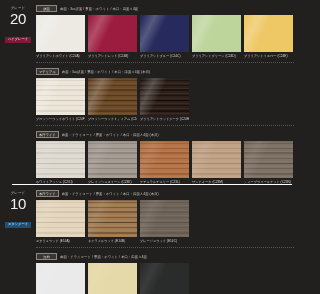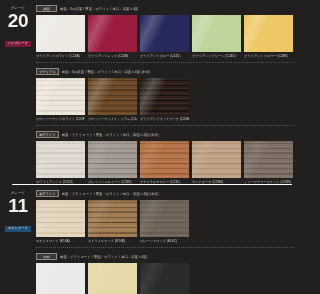--- a/index.html
+++ b/index.html
@@ -41,22 +41,22 @@
     text-align: center;
   }
   .grade-caption {
     font-size: 3.4px;
     color: #c9c4bf;
     letter-spacing: .2px;
     line-height: 1;
     margin-bottom: 1px;
   }
   .grade-number {
-    font-size: 19px;
-    font-weight: bold;
+    font-size: 15px;
+    font-weight: normal;
     color: #f2efec;
     line-height: 1;
     letter-spacing: -0.4px;
   }
   .grade-badge {
     display: inline-block;
     margin-top: 2px;
     padding: 1px 3px;
     font-size: 3.2px;
     line-height: 1.2;
@@ -237,21 +237,21 @@
             <div class="swatch-cell">
               <div class="swatch-chip matte" style="background: repeating-linear-gradient(rgba(255, 255, 255, 0.05) 0px, rgba(255, 255, 255, 0.05) 1px, transparent 1px, transparent 2px, rgba(50, 42, 34, 0.24) 2px, rgba(50, 42, 34, 0.24) 2.6px, transparent 2.6px, transparent 5px), repeating-linear-gradient(rgba(50, 42, 34, 0.24) 0px, rgba(50, 42, 34, 0.24) 0.6px, transparent 0.6px, transparent 11px), rgb(125, 112, 100);"></div>
               <div class="swatch-label">ディープウォールナット (C23N)</div>
             </div>
           </div>
         </div>
       </div>
     </div>
     <div class="group-divider"></div>
     <div class="grade-group">
-      <div class="grade-rail"><div class="grade-caption">グレード</div><div class="grade-number">11</div><span class="grade-badge tone-10" style="background: rgb(31, 79, 116);">スタンダード</span></div>
+      <div class="grade-rail"><div class="grade-caption">グレード</div><div class="grade-number">10</div><span class="grade-badge tone-10" style="background: rgb(31, 79, 116);">スタンダード</span></div>
       <div class="grade-body">
         <div class="section">
           <div class="section-head">
             <div class="head-tag">木目ワイド</div>
             <div class="head-spec">表面：ドライコート / 裏面：ホワイト / 木口：両面Ａ4面 (木目)</div>
           </div>
           <div class="swatch-row">
             <div class="swatch-cell">
               <div class="swatch-chip matte" style="background: repeating-linear-gradient(rgba(255, 255, 255, 0.05) 0px, rgba(255, 255, 255, 0.05) 1px, transparent 1px, transparent 2px, rgba(120, 100, 70, 0.13) 2px, rgba(120, 100, 70, 0.13) 2.6px, transparent 2.6px, transparent 5px), repeating-linear-gradient(rgba(120, 100, 70, 0.13) 0px, rgba(120, 100, 70, 0.13) 0.6px, transparent 0.6px, transparent 11px), rgb(228, 214, 190);"></div>
               <div class="swatch-label">エクリュウッド (E14A)</div>

